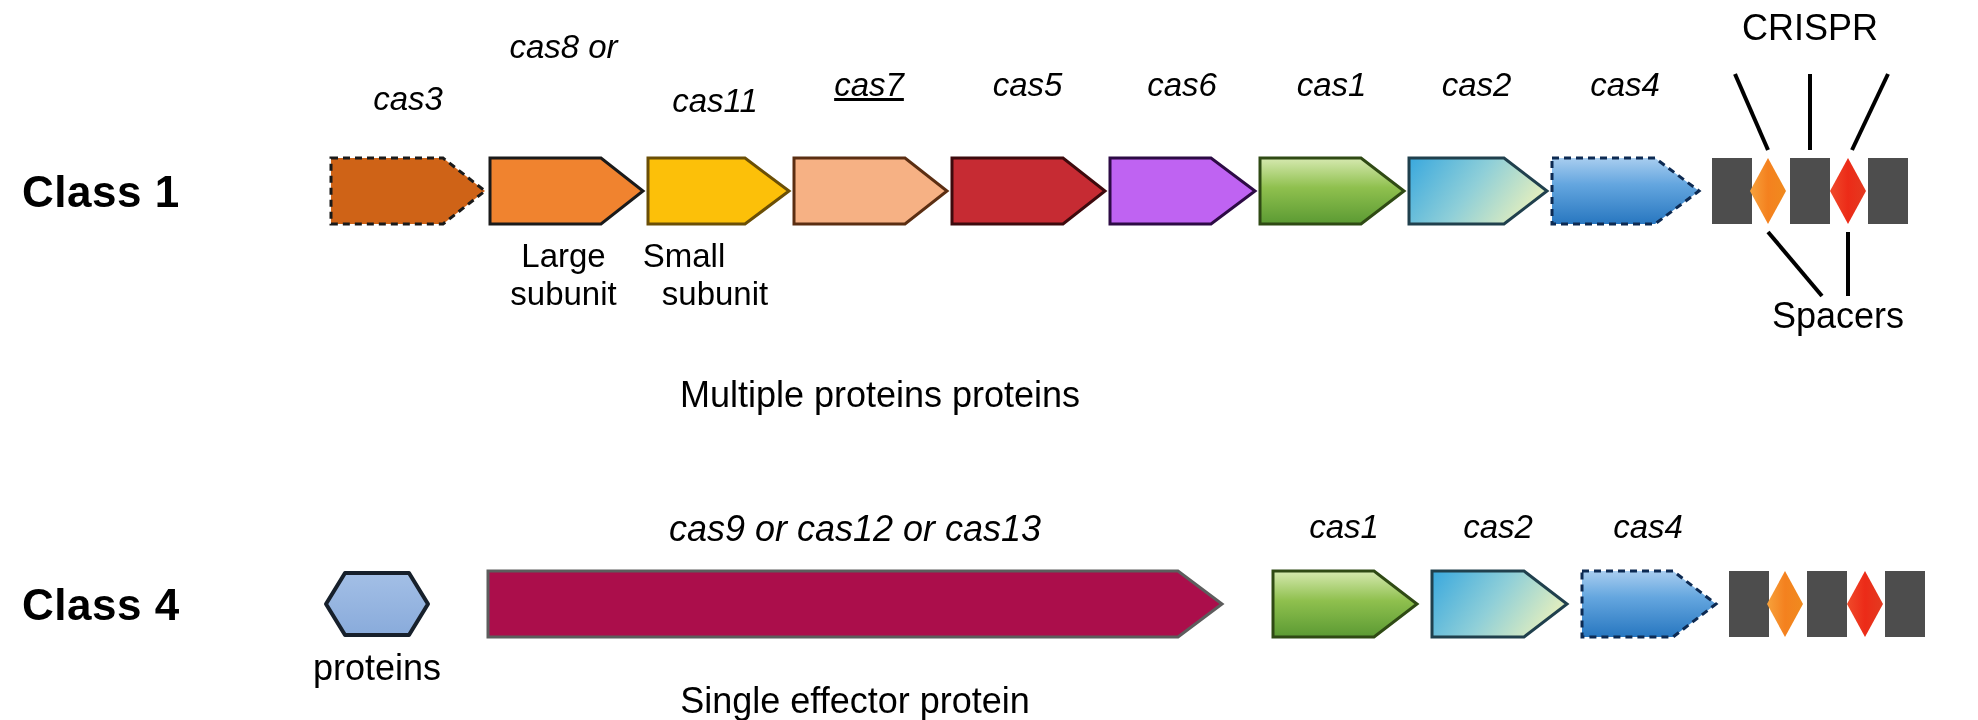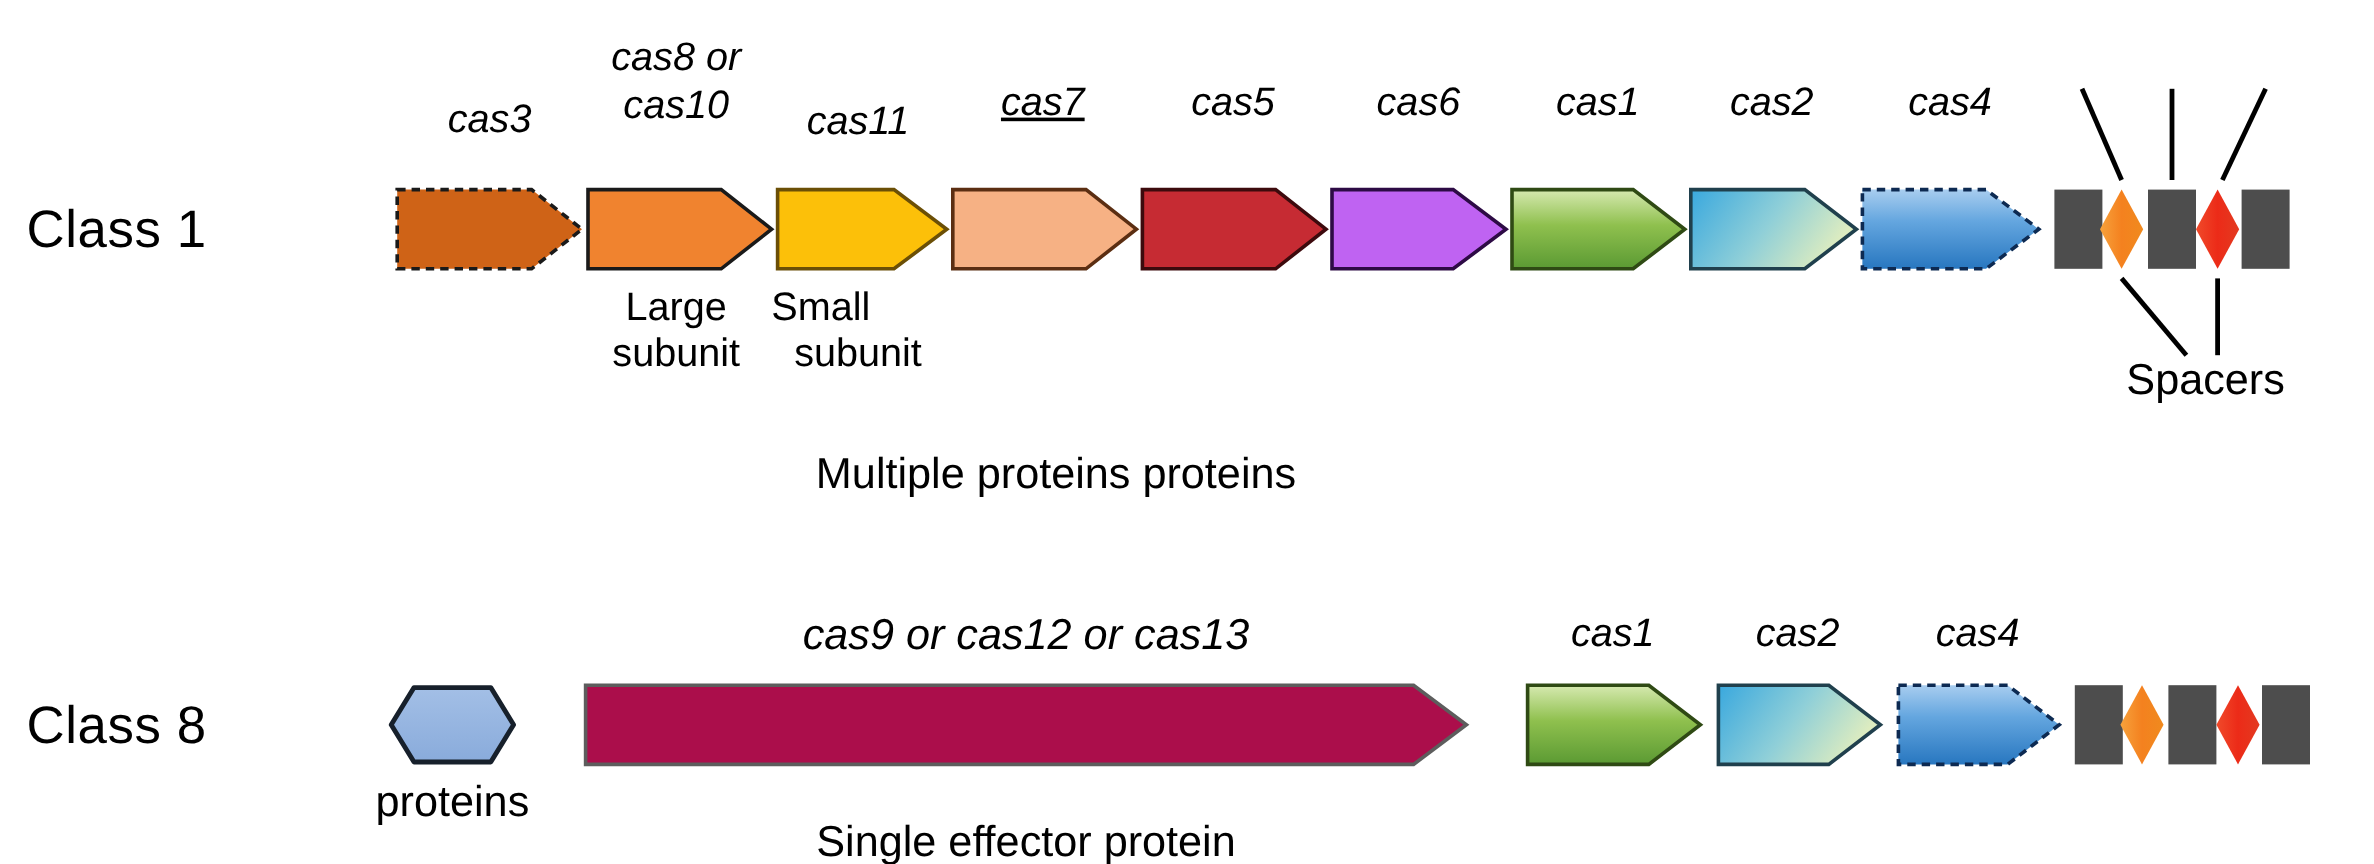--- a/index.html
+++ b/index.html
@@ -17,21 +17,21 @@
     width: 1978px;
     height: 720px;
     background: #ffffff;
     overflow: hidden;
   }
   .abs { position: absolute; }
 
   
   .class-label {
     font-size: 44px;
-    font-weight: normal;
+    font-weight: bold;
     letter-spacing: 0.5px;
     white-space: nowrap;
     line-height: 1;
     text-align: center;
   }
 
   
   .gene-label {
     font-style: italic;
     font-size: 33px;
@@ -179,48 +179,48 @@
       <polygon points="1865,571 1883,604 1865,637 1847,604" fill="url(#grad-sp-red)"></polygon>
       <rect x="1885" y="571" width="40" height="66" fill="#4d4d4d"></rect>
     </g>
   </svg>
 
   <div class="abs class-label" style="left:22px; top:170px;">Class 1</div>
 
   <div class="abs gene-label" style="left:331px; top:82px; width:154px;">cas3</div>
 
   <div class="abs gene-label two-line" style="left:484px; top:28px; width:159px;">cas8 or</div>
-  <div class="abs gene-label two-line" style="left:484px; top:68px; width:159px;">cas10</div>
 
   <div class="abs gene-label" style="left:640px; top:84px; width:150px;">cas11</div>
 
   <div class="abs gene-label" style="left:790px; top:68px; width:158px;text-decoration:underline;">cas7</div>
 
   <div class="abs gene-label" style="left:950px; top:68px; width:155px;text-align:center;">cas5</div>
 
   <div class="abs gene-label" style="left:1108px; top:68px; width:148px;">cas6</div>
 
   <div class="abs gene-label" style="left:1258px; top:68px; width:147px;">cas1</div>
 
   <div class="abs gene-label" style="left:1405px; top:68px; width:143px;">cas2</div>
 
   <div class="abs gene-label" style="left:1550px; top:68px; width:150px;">cas4</div>
 
+  <div class="abs plain-label" style="left:1692px; top:8px; width:236px; font-size:36px;">CRISPR</div>
 
   <div class="abs plain-label" style="left:1720px; top:296px; width:236px; font-size:36px;text-align:center;">Spacers</div>
 
   <div class="abs plain-label" style="left:484px; top:238px; width:159px;">Large</div>
   <div class="abs plain-label" style="left:484px; top:276px; width:159px;">subunit</div>
 
   <div class="abs plain-label" style="left:609px; top:238px; width:150px;">Small</div>
   <div class="abs plain-label" style="left:640px; top:276px; width:150px;">subunit</div>
 
   <div class="abs plain-label" style="left:620px; top:375px; width:520px; font-size:36px;">Multiple proteins proteins</div>
 
-  <div class="abs class-label" style="left:22px; top:583px;">Class 8</div>
+  <div class="abs class-label" style="left:22px; top:583px;">Class 4</div>
 
   <div class="abs plain-label" style="left:268px; top:648px; width:218px; font-size:36px;">proteins</div>
 
   <div class="abs gene-label" style="left:605px; top:510px; width:500px; font-size:36px;">cas9 or cas12 or cas13</div>
 
   <div class="abs plain-label" style="left:612px; top:648px; width:486px; font-size:36px;margin-top:33px;">Single effector protein</div>
 
   <div class="abs gene-label" style="left:1270px; top:510px; width:148px;">cas1</div>
   <div class="abs gene-label" style="left:1428px; top:510px; width:140px;">cas2</div>
   <div class="abs gene-label" style="left:1578px; top:510px; width:140px;">cas4</div>

